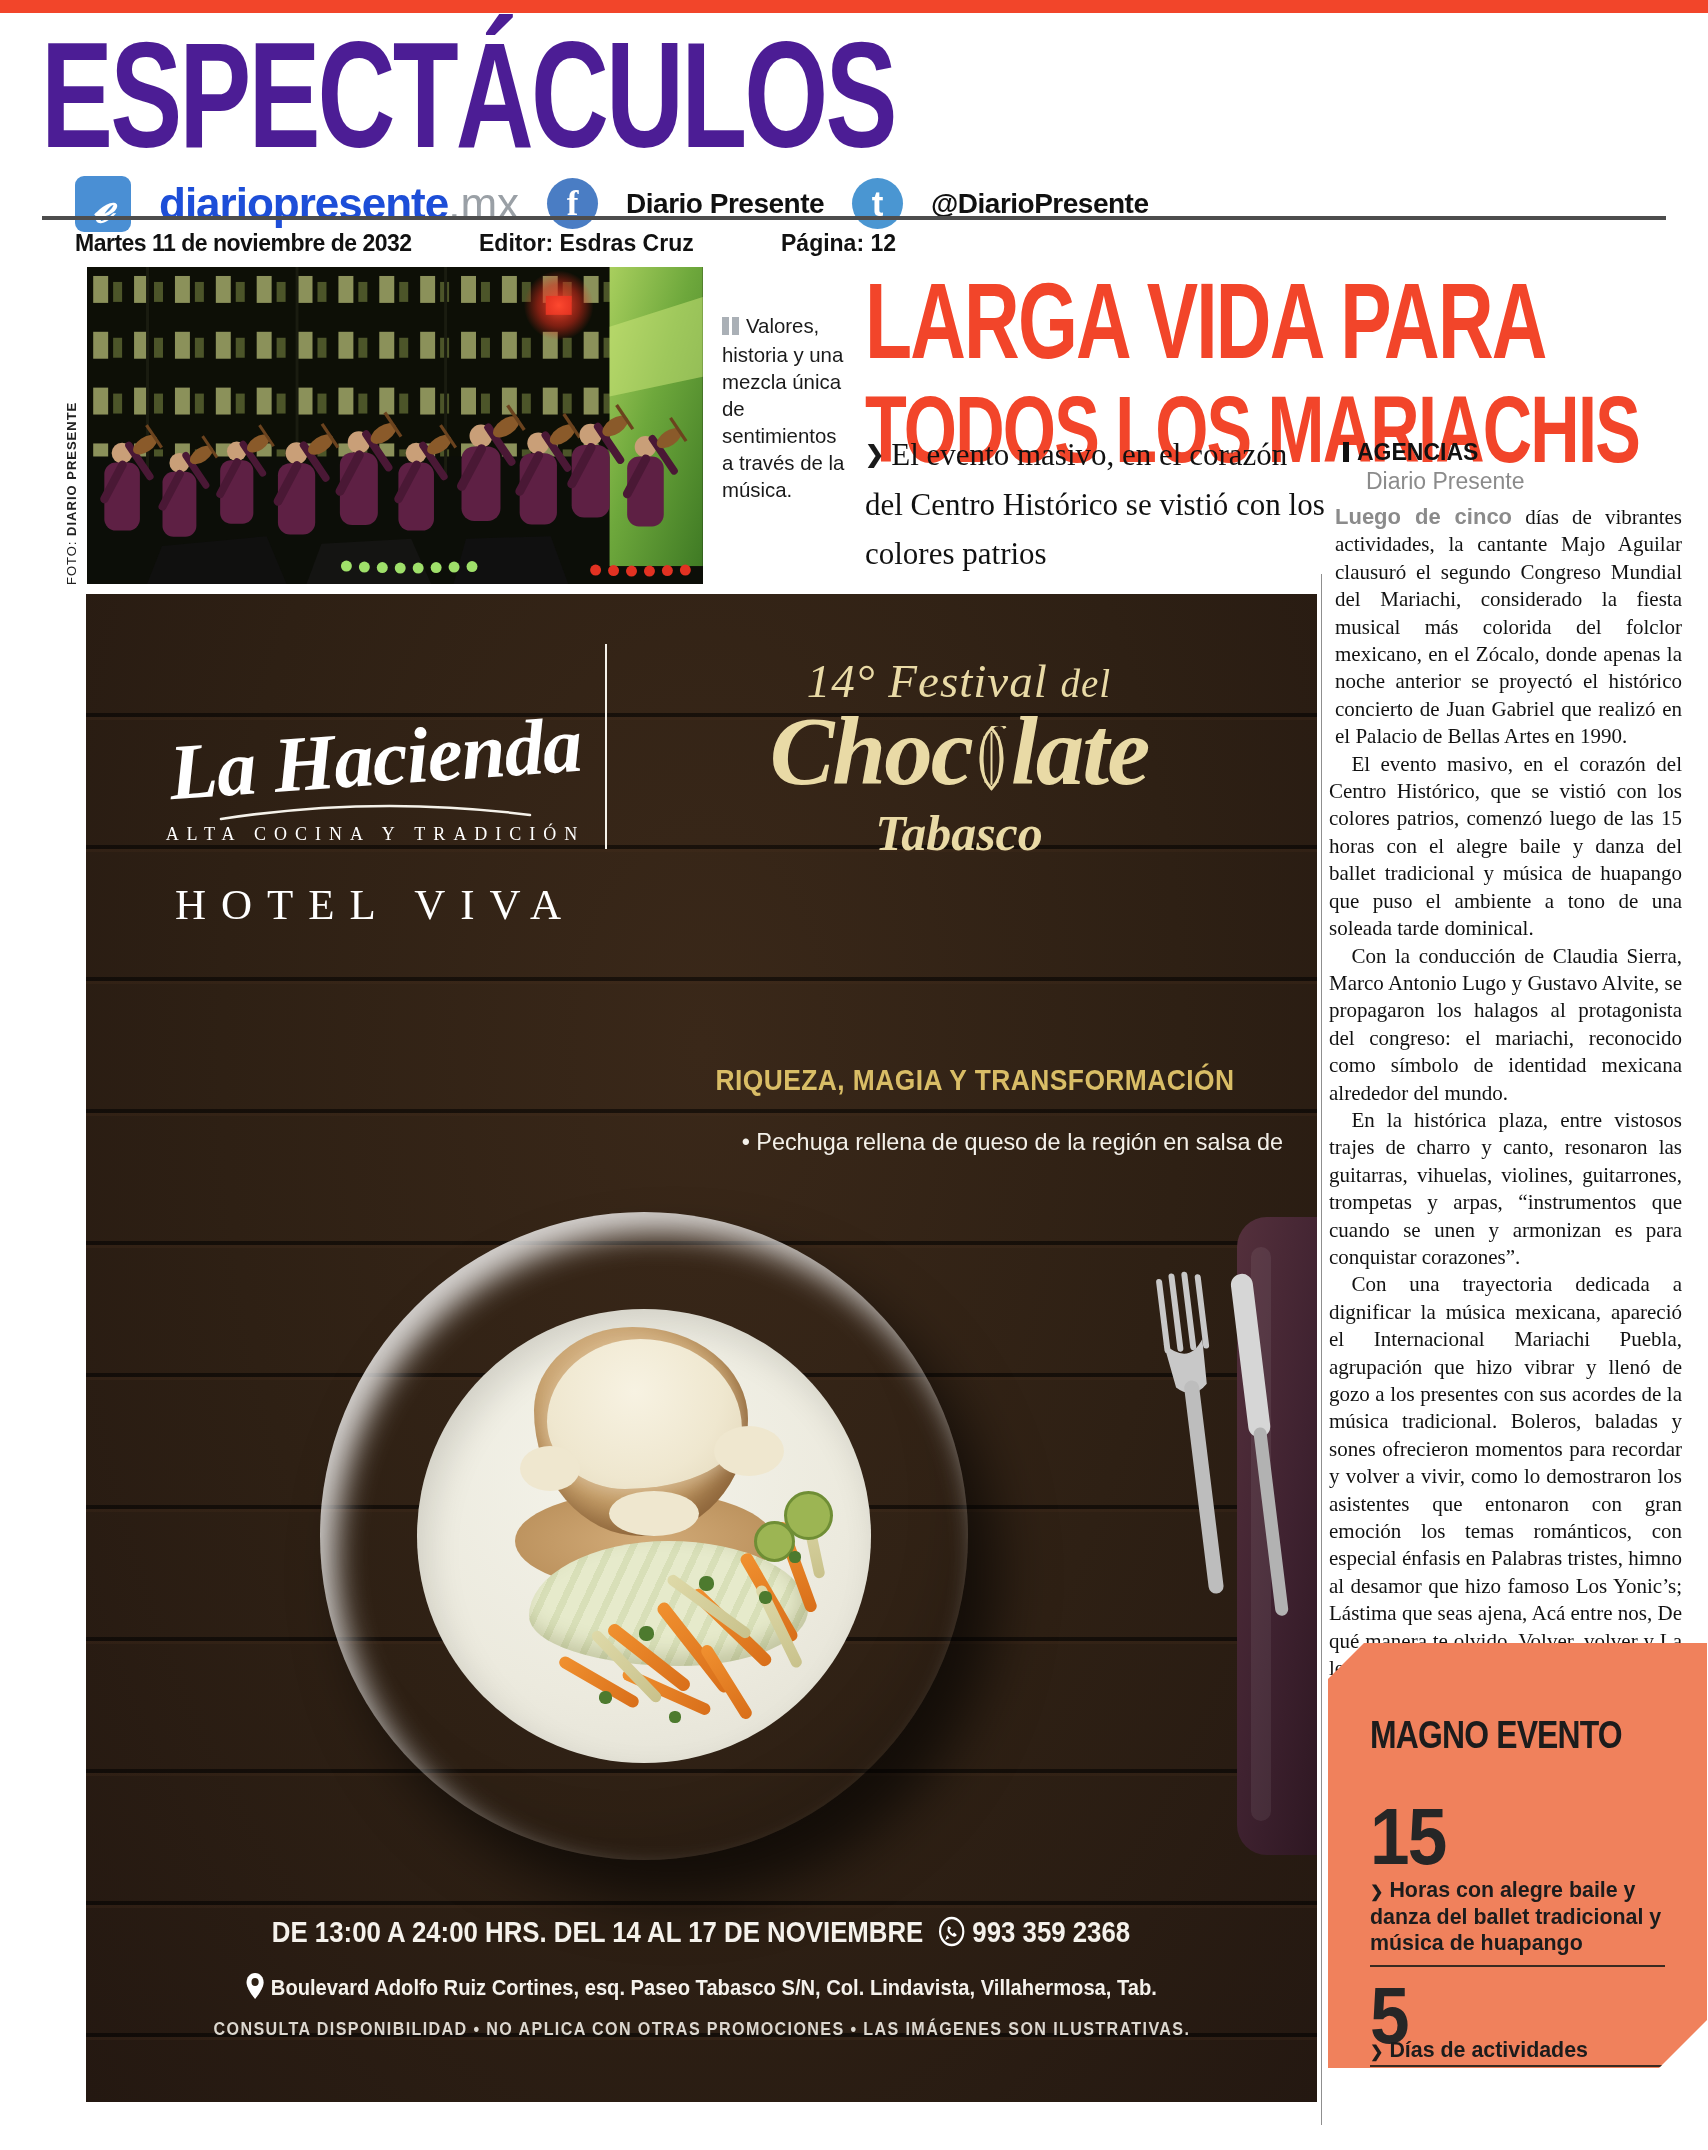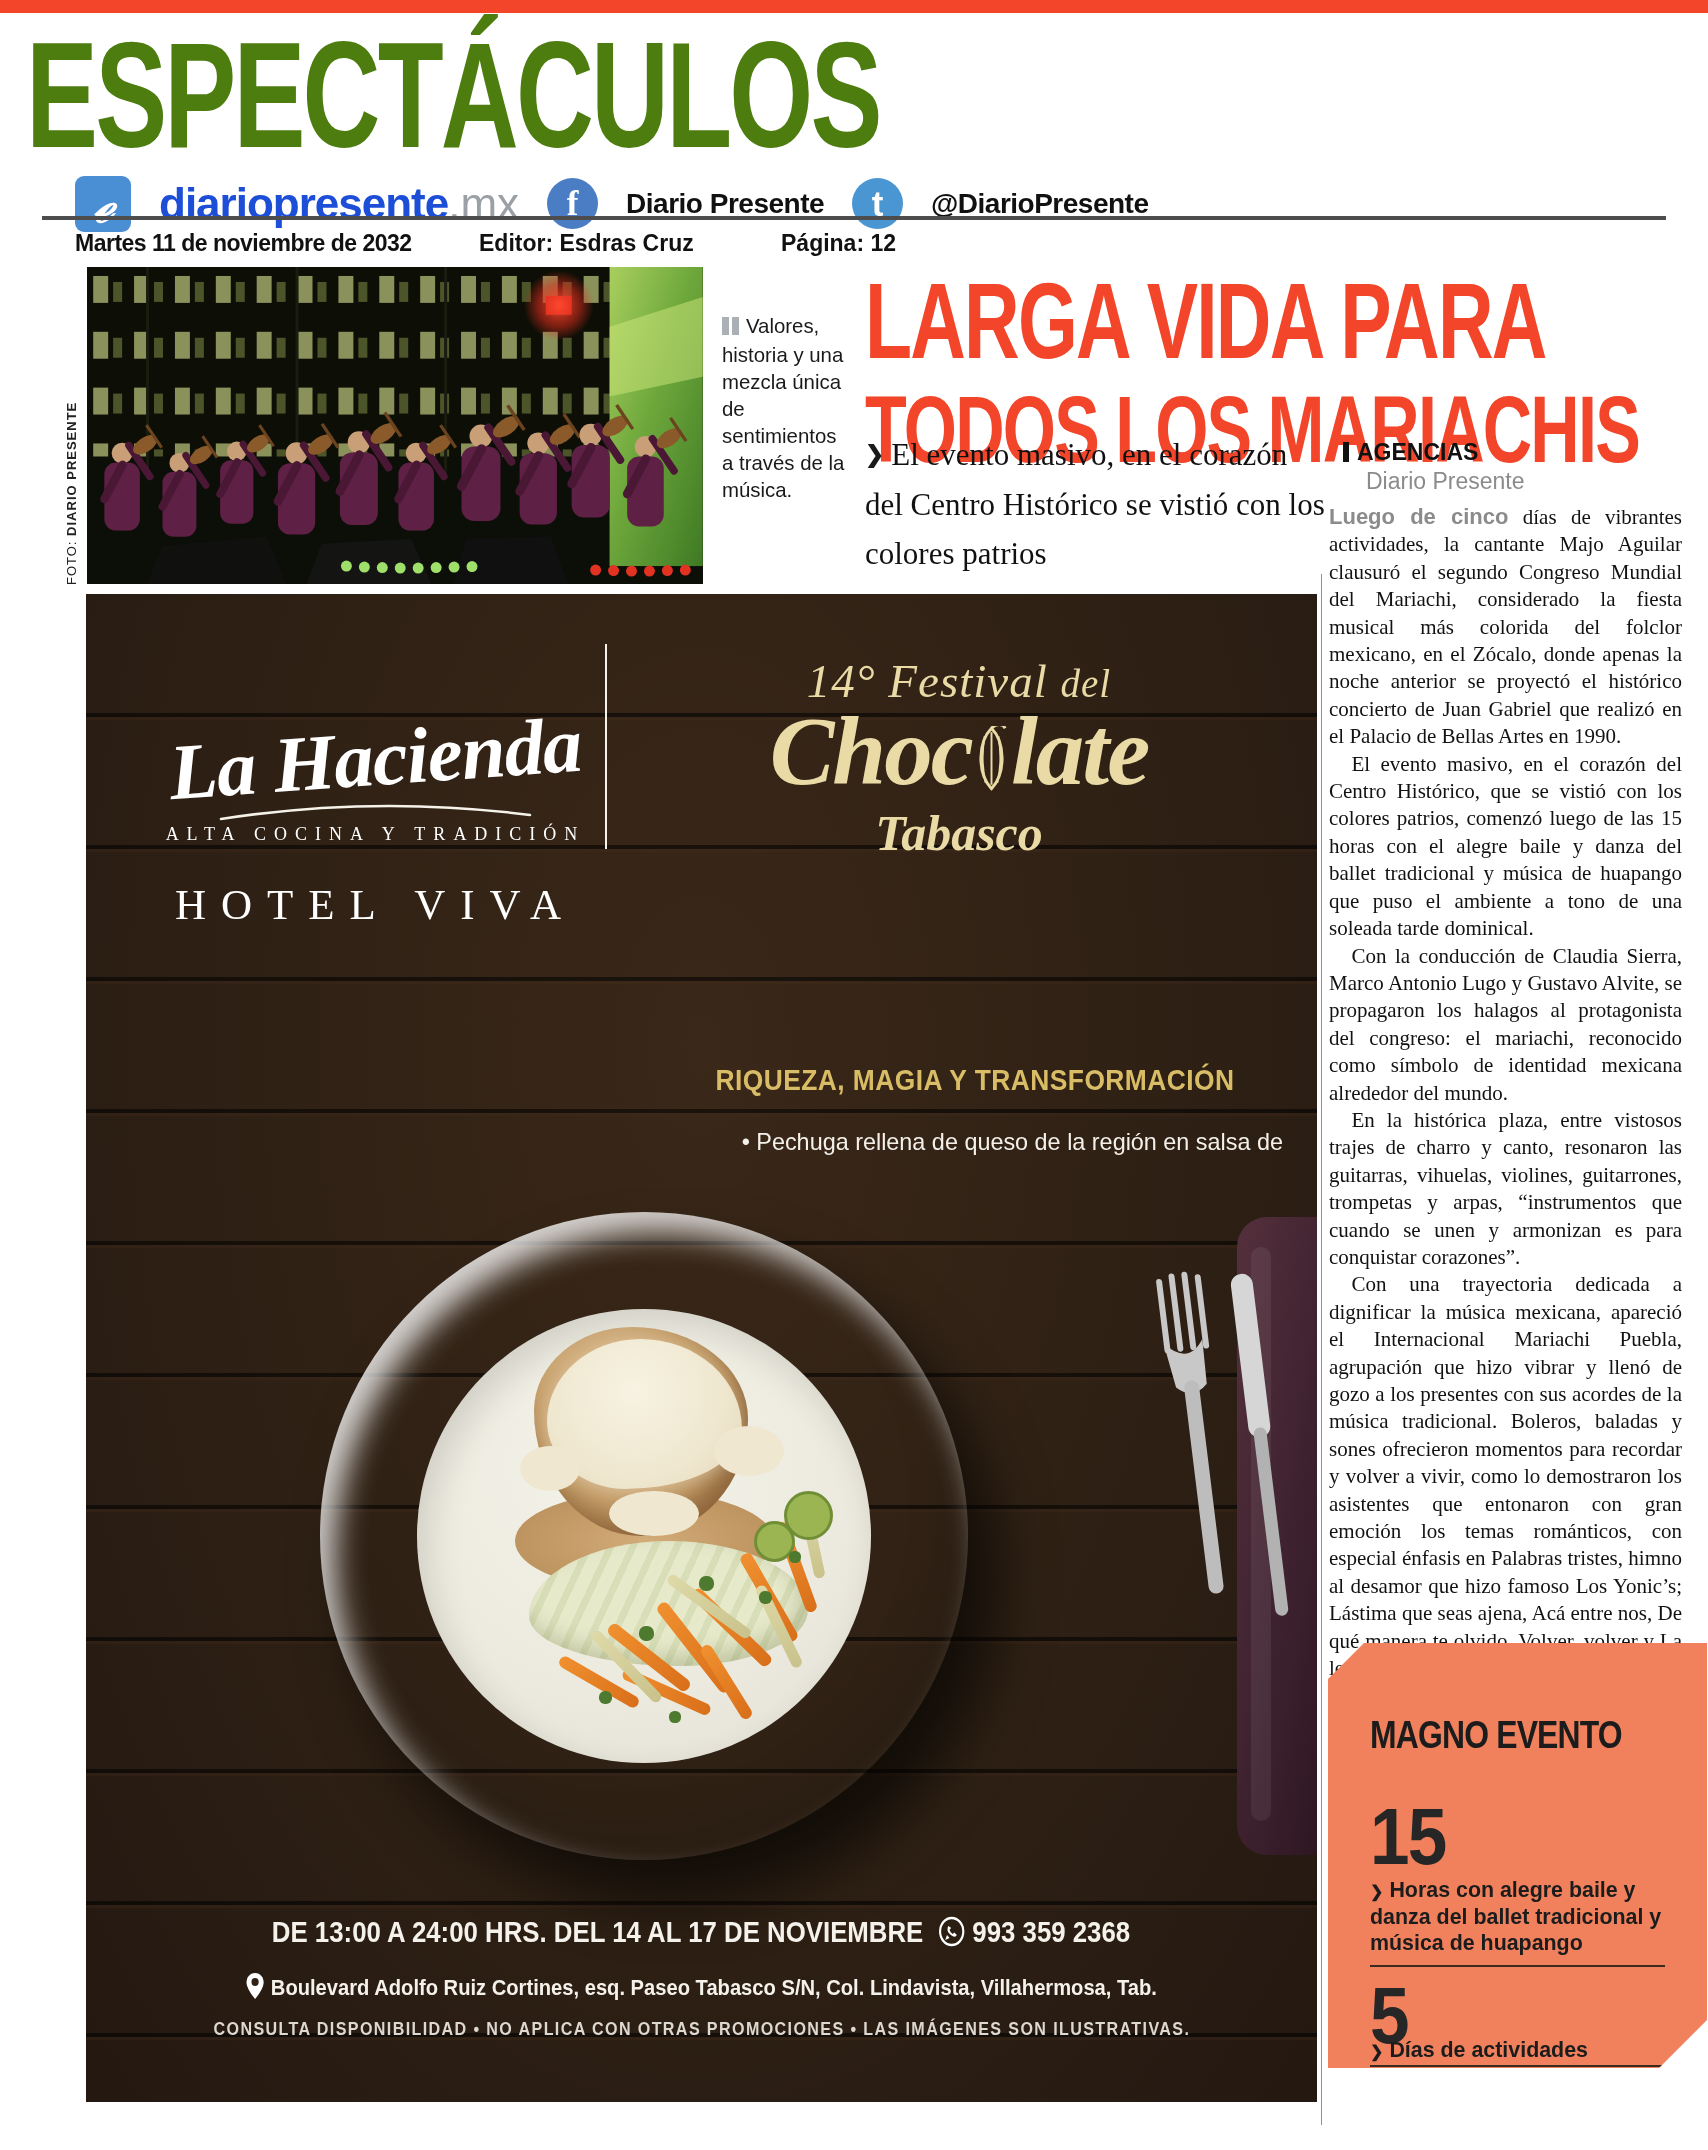--- a/index.html
+++ b/index.html
@@ -3,22 +3,22 @@
 <meta charset="utf-8">
 <style>
   html,body{margin:0;padding:0;}
   body{width:1709px;height:2151px;position:relative;background:#ffffff;
        font-family:"Liberation Sans",sans-serif;overflow:hidden;}
   .abs{position:absolute;}
   .cond{display:inline-block;white-space:nowrap;transform-origin:0 50%;}
 
   
   #topbar{left:0;top:0;width:1709px;height:13px;background:#f2452a;}
-  #section-title{left:26px;top:20px;font-weight:900;font-size:150px;line-height:1;
-      color:#4d7c0f;letter-spacing:-4px;}
+  #section-title{left:41px;top:20px;font-weight:900;font-size:150px;line-height:1;
+      color:#4c1d95;letter-spacing:-4px;}
   #section-title .cond{transform:scaleX(.72);}
   #social-row{left:75px;top:174px;display:flex;align-items:center;gap:28px;height:59px;}
   .dp-logo{width:56px;height:56px;border-radius:9px;background:#4a8fd4;color:#fff;
       display:flex;align-items:center;justify-content:center;font-family:"Liberation Serif",serif;
       font-style:italic;font-weight:700;font-size:46px;}
   .dp-site{font-weight:700;font-size:44px;color:#1d4ed8;letter-spacing:-1px;}
   .dp-tld{font-weight:400;font-size:44px;color:#9aa0a6;}
   .soc-circle{width:51px;height:51px;border-radius:50%;display:flex;align-items:center;
       justify-content:center;color:#fff;font-weight:700;font-size:35px;
       font-family:"Liberation Serif",serif;}
@@ -49,21 +49,21 @@
       font-size:31px;line-height:1.6;color:#111;}
   .kicker-arrow{display:inline-block;color:#1a1a1a;font-size:23px;transform:translateY(-3px);
       margin-right:7px;font-weight:700;}
   #byline{left:1343px;top:439px;font-size:23px;font-weight:700;color:#111;}
   #byline .bar{display:inline-block;width:6px;height:20px;background:#111;margin-right:8px;
       vertical-align:-2px;}
   #byline-org{left:1366px;top:468px;font-size:23px;color:#8b8b8b;font-weight:400;}
   #article{left:1329px;top:503px;width:353px;font-family:"Liberation Serif",serif;
       font-size:21px;line-height:27.4px;color:#121212;text-align:justify;}
   #article p{margin:0;text-indent:22.4px;}
-  #article p.first{text-indent:0;}
+  #article p.first{text-indent:0;margin-left:6px;}
   .lead-bold{font-family:"Liberation Sans",sans-serif;font-weight:700;color:#8b8b8b;
       font-size:22px;}
   #col-divider{left:1321px;top:574px;width:1px;height:1551px;background:#8f8f8f;}
 
   
   #ad{left:86px;top:594px;width:1231px;height:1508px;overflow:hidden;
       background:
         repeating-linear-gradient(180deg, rgba(0,0,0,0) 0 119px, rgba(0,0,0,.55) 119px 123px,
           rgba(70,45,28,.25) 123px 126px, rgba(0,0,0,0) 126px 132px),
         radial-gradient(ellipse at 50% 30%, #3a2819 0%, #2e2014 55%, #241811 100%);}

